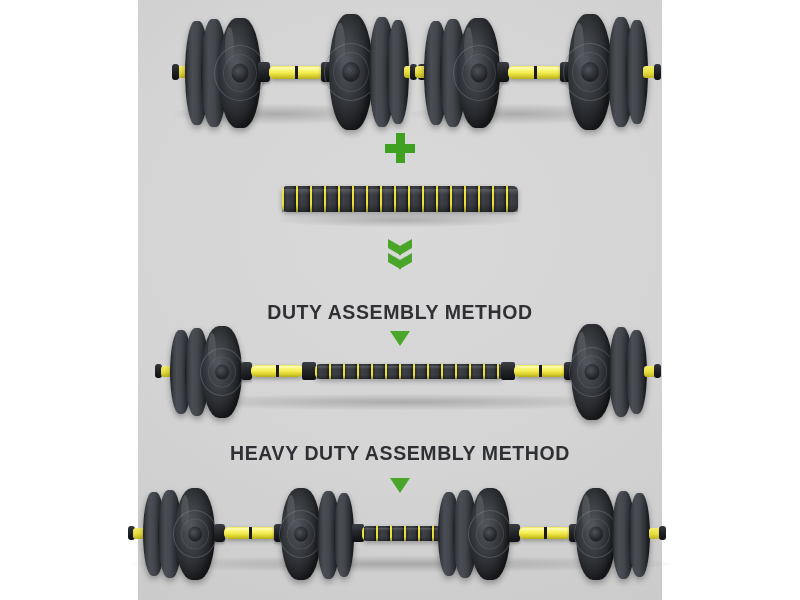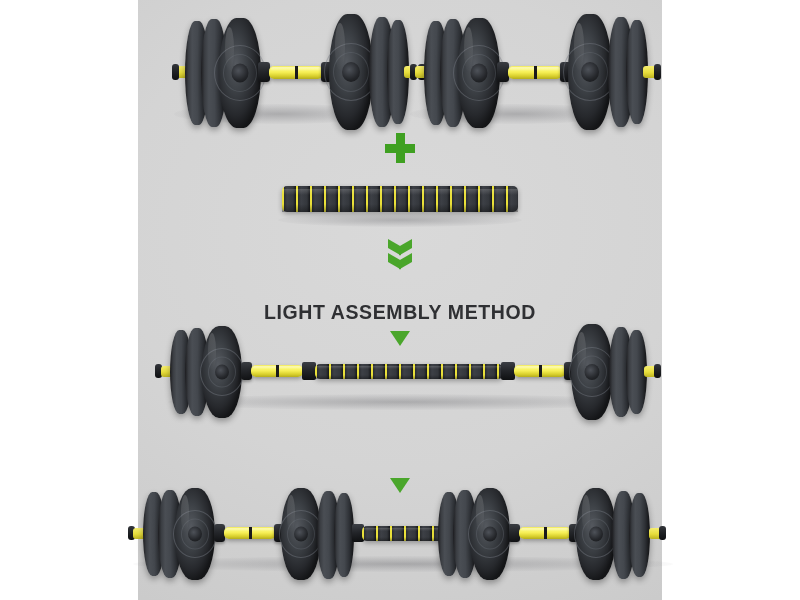--- a/index.html
+++ b/index.html
@@ -315,21 +315,21 @@
 
     <div class="chevstack" style="left:249px; top:239px; --green:#4aa62b;">
       <div class="chev">
           <span class="lower"></span>
         </div>
       <div class="chev">
           <span class="lower"></span>
         </div>
     </div>
 
-    <div class="caption" style="top:301px;">LIGHT ASSEMBLY METHOD</div>
+    <div class="caption" style="top:301px;">DUTY ASSEMBLY METHOD</div>
 
     <div class="tri-down" style="left:252px; top:331px; --green:#4aa62b;"></div>
 
     <div>
       <div class="groundshadow" style="left:30px; top:394px; width:470px; height:16px;"></div>
 
       <div class="endcap" style="left:17px; top:364px; width:7px; height:14px;"></div>
       <div class="yellownub" style="left:23px; top:366px; width:14px; height:11px;"></div>
 
       <div class="plate-stack" style="left:32px; top:326px; width:76px; height:92px;">
@@ -370,20 +370,21 @@
           <div class="glint"></div>
         </div>
         <div class="plate" style="left:38px; width:24px; height:90px; top:3px;"></div>
         <div class="plate" style="left:55px; width:21px; height:84px; top:6px;"></div>
       </div>
 
       <div class="yellownub" style="left:506px; top:366px; width:13px; height:11px;"></div>
       <div class="endcap" style="left:516px; top:364px; width:7px; height:14px;"></div>
     </div>
 
+    <div class="caption" style="top:442px;">HEAVY DUTY ASSEMBLY METHOD</div>
 
     <div class="tri-down" style="left:252px; top:478px; --green:#4aa62b;"></div>
 
     <div>
       <div class="groundshadow" style="left:-5px; top:556px; width:540px; height:16px;"></div>
 
       <div class="endcap" style="left:-10px; top:526px; width:7px; height:14px;"></div>
       <div class="yellownub" style="left:-5px; top:528px; width:14px; height:11px;"></div>
 
       <div class="plate-stack" style="left:5px; top:488px; width:76px; height:92px;">

